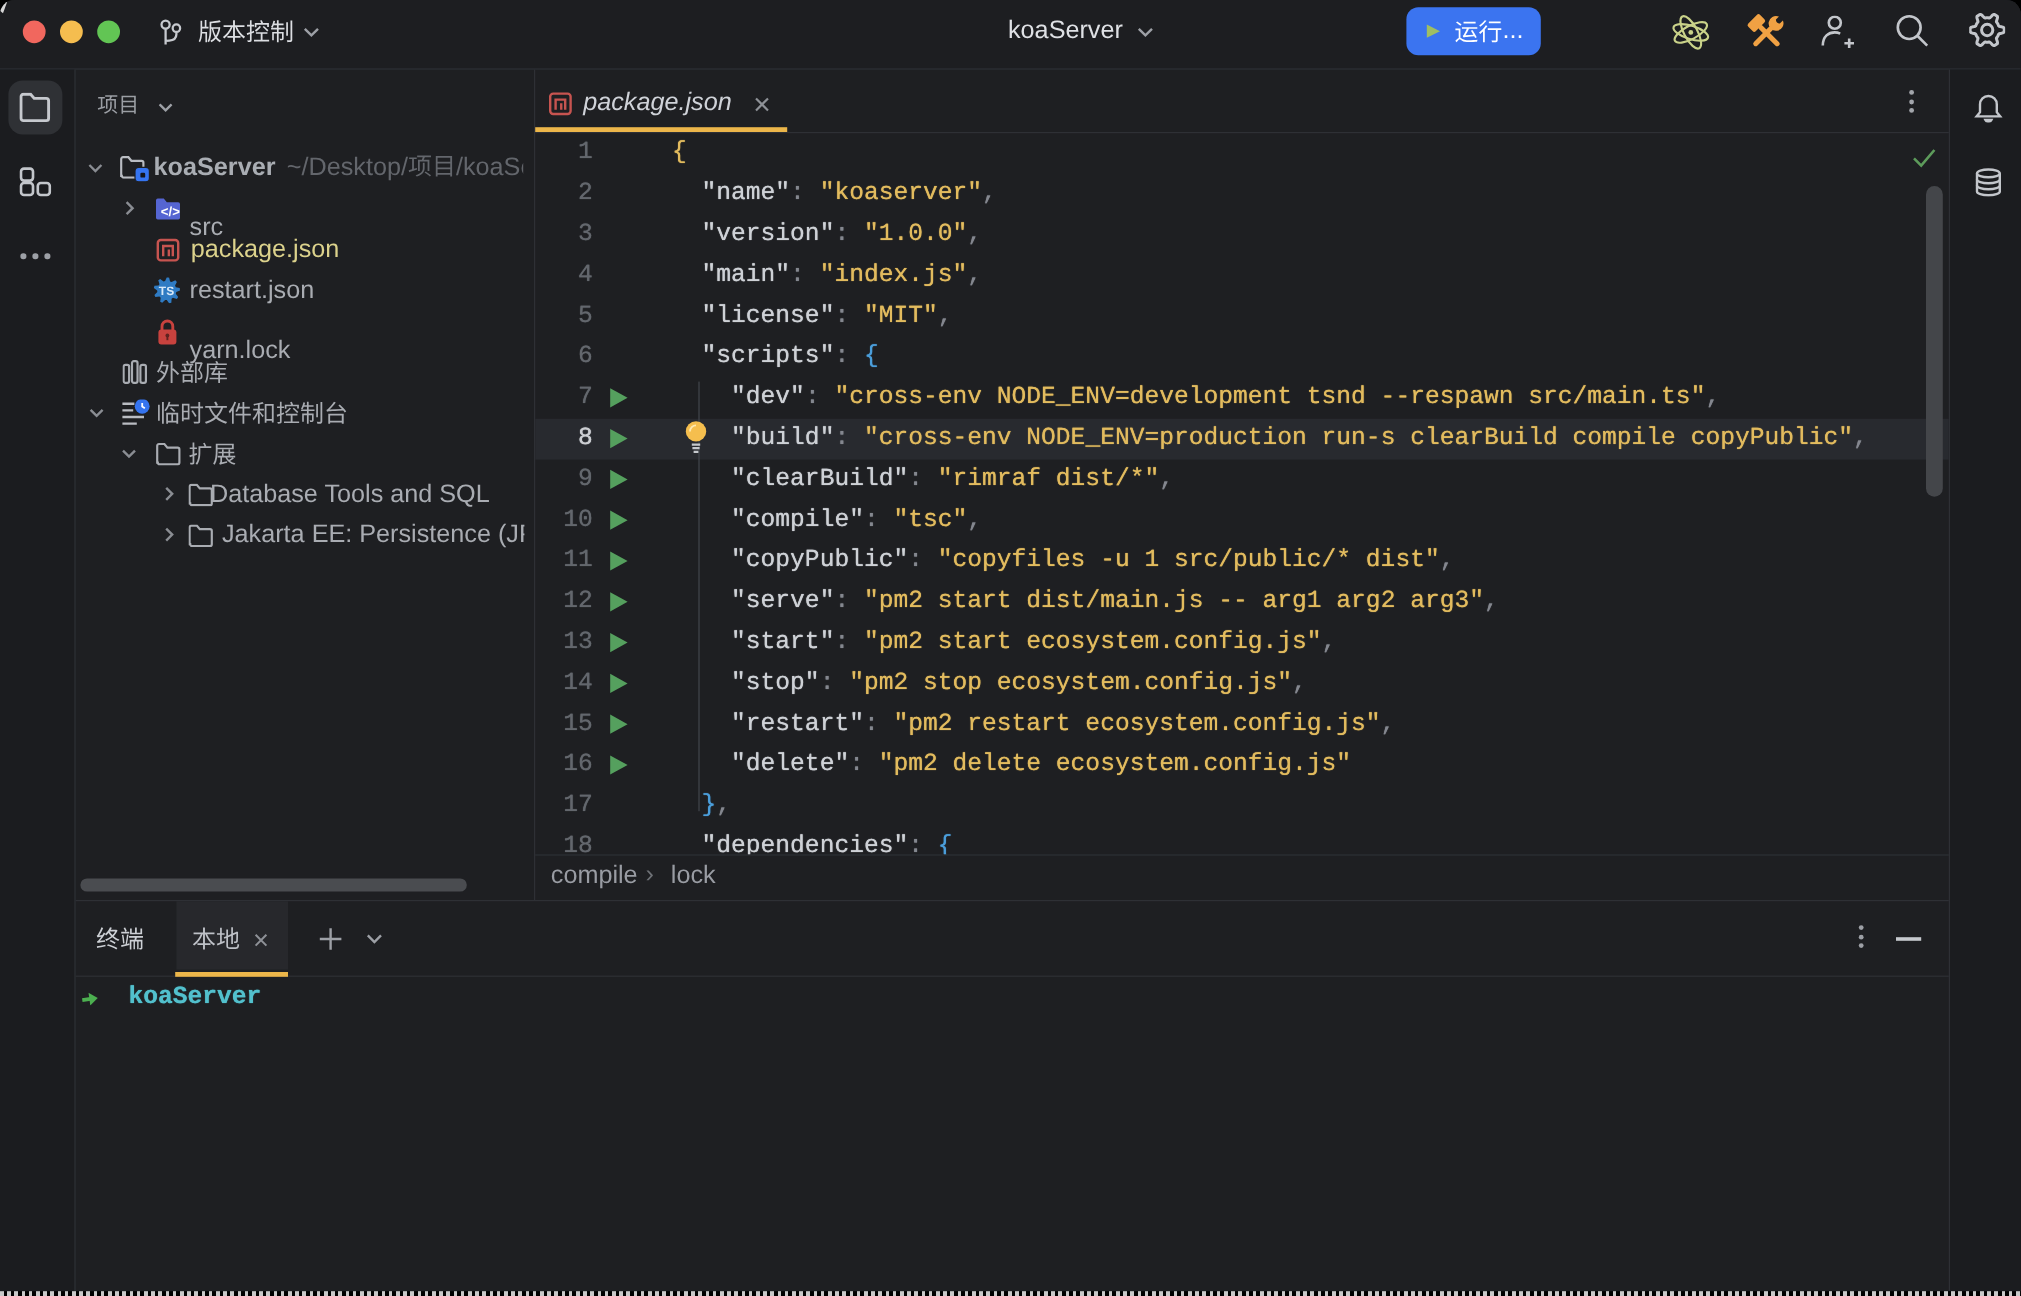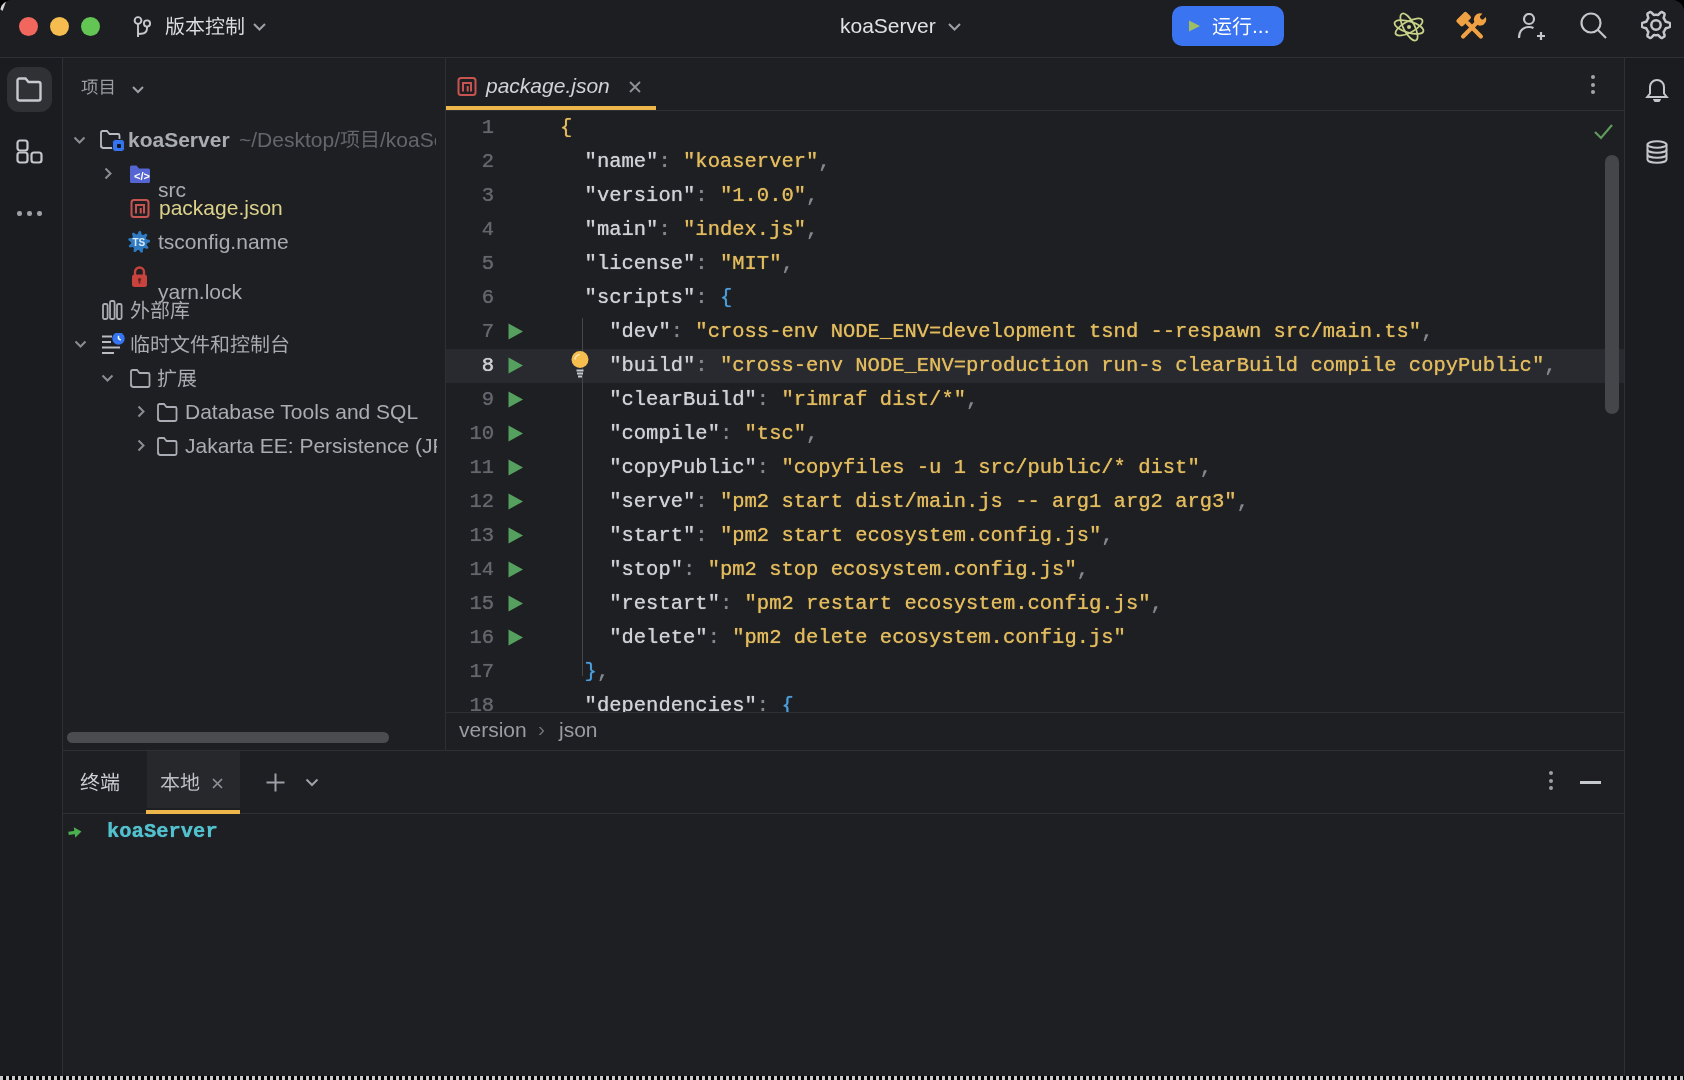--- a/index.html
+++ b/index.html
@@ -149,21 +149,21 @@
     <div class="abs sans" style="left:158px;top:178px">src</div>
     <svg class="abs" style="left:130px;top:198px" width="20" height="21" viewBox="0 0 20 21" fill="none">
 <rect x="1.5" y="2" width="17" height="17" rx="2.5" stroke="#c75450" stroke-width="2"></rect>
 <path d="M6 15.5 V7 h8 v8.5 M10.7 10 v5.5" stroke="#c75450" stroke-width="2"></path>
     </svg>
     <div class="abs sans" style="left:159px;top:196px;color:#dcd28c">package.json</div>
     <svg class="abs" style="left:128px;top:231px" width="22" height="22" viewBox="0 0 22 22">
 <path d="M11.0 0.0 L12.9 0.2 L13.7 3.5 L15.0 4.1 L18.1 2.6 L19.4 3.9 L17.9 7.0 L18.5 8.3 L21.8 9.1 L22.0 11.0 L18.9 12.4 L18.5 13.7 L20.5 16.5 L19.4 18.1 L16.1 17.1 L15.0 17.9 L14.8 21.3 L12.9 21.8 L11.0 19.0 L9.6 18.9 L7.2 21.3 L5.5 20.5 L5.9 17.1 L4.9 16.1 L1.5 16.5 L0.7 14.8 L3.1 12.4 L3.0 11.0 L0.2 9.1 L0.7 7.2 L4.1 7.0 L4.9 5.9 L3.9 2.6 L5.5 1.5 L8.3 3.5 L9.6 3.1 Z" fill="#2f7bc3"></path>
 <text x="4.4" y="15" font-family="Liberation Sans" font-size="10" font-weight="bold" fill="#d8e9f8">TS</text>
     </svg>
-    <div class="abs sans" style="left:158px;top:230px">tsconfig.name</div>
+    <div class="abs sans" style="left:158px;top:230px">restart.json</div>
     <svg class="abs" style="left:130px;top:265px" width="19" height="23" viewBox="0 0 19 23">
 <path d="M5 10 V7 a4.5 4.5 0 0 1 9 0 v3" fill="none" stroke="#c8423e" stroke-width="2.4"></path>
 <rect x="2" y="9.5" width="15" height="12.5" rx="2.5" fill="#c8423e"></rect>
 <circle cx="9.5" cy="14.5" r="1.6" fill="#5f2320"></circle>
       <rect x="8.7" y="15" width="1.6" height="3.5" fill="#5f2320"></rect>
     </svg>
     <div class="abs sans" style="left:158px;top:280px">yarn.lock</div>
     <svg class="abs" style="left:102px;top:300px" width="21" height="20" viewBox="0 0 21 20" fill="none" stroke="#a9acb2" stroke-width="1.8">
 <rect x="1" y="4" width="4.6" height="15" rx="1.5"></rect>
       <rect x="8" y="1" width="4.6" height="18" rx="1.5"></rect>
@@ -215,21 +215,21 @@
           <path transform="translate(1000 0)" d="M313 -81V-80C332 -68 364 -60 615 3C613 17 615 46 618 65L402 17V222H540C609 68 736 -35 916 -81C925 -61 945 -34 961 -19C874 -1 798 31 737 76C789 104 850 141 897 177L840 217C803 186 742 145 691 116C659 147 632 182 611 222H950V288H741V393H910V457H741V550H670V457H469V550H400V457H249V393H400V288H221V222H331V60C331 15 301 -8 282 -18C293 -32 308 -63 313 -81ZM469 393H670V288H469ZM216 727H815V625H216ZM141 792V498C141 338 132 115 31 -42C50 -50 83 -69 98 -81C202 83 216 328 216 498V559H890V792Z"></path>
         </g>
       </svg>
     </div>
     <svg class="abs" style="left:137px;top:405px" width="9" height="13" viewBox="0 0 9 13" fill="none" stroke="#8a8d93" stroke-width="2">
       <path d="M1.5 1.5 L6.5 6.5 L1.5 11.5"></path>
     </svg>
     <svg class="abs" style="left:157px;top:403px" width="21" height="19" viewBox="0 0 21 19" fill="none" stroke="#a9acb2" stroke-width="1.8">
 <path d="M1 16.5 V2.5 a1.5 1.5 0 0 1 1.5 -1.5 h4.5 l2.5 3 h8.5 a1.5 1.5 0 0 1 1.5 1.5 v11 a1.5 1.5 0 0 1 -1.5 1.5 h-15 a1.5 1.5 0 0 1 -1.5 -1.5 z"></path>
     </svg>
-    <div class="abs sans" style="left:185px;top:400px">Database Tools and SQL</div>
+    <div class="abs sans" style="left:175px;top:400px">Database Tools and SQL</div>
     <svg class="abs" style="left:137px;top:439px" width="9" height="13" viewBox="0 0 9 13" fill="none" stroke="#8a8d93" stroke-width="2">
       <path d="M1.5 1.5 L6.5 6.5 L1.5 11.5"></path>
     </svg>
     <svg class="abs" style="left:157px;top:437px" width="21" height="19" viewBox="0 0 21 19" fill="none" stroke="#a9acb2" stroke-width="1.8">
 <path d="M1 16.5 V2.5 a1.5 1.5 0 0 1 1.5 -1.5 h4.5 l2.5 3 h8.5 a1.5 1.5 0 0 1 1.5 1.5 v11 a1.5 1.5 0 0 1 -1.5 1.5 h-15 a1.5 1.5 0 0 1 -1.5 -1.5 z"></path>
     </svg>
     <div class="abs" style="left:185px;top:434px;width:252px;overflow:hidden"><span class="sans">Jakarta EE: Persistence (JPA)</span></div>
     <div class="abs" style="left:67px;top:732px;width:322px;height:11px;border-radius:6px;background:#4a4c50"></div>
     <div class="hline" style="left:446px;top:110px;width:1178px"></div>
     <svg class="abs" style="left:457px;top:76px" width="20" height="21" viewBox="0 0 20 21" fill="none">
@@ -282,23 +282,23 @@
 <circle cx="13" cy="10.5" r="8.5" fill="#f5be4e"></circle>
 <path d="M9.5 21.5 h7 M10 24.5 h6 M11 27.5 h4" stroke="#c6c9ce" stroke-width="1.8" fill="none"></path>
 <path d="M13 5.5 a5 5 0 0 0 -5 5" stroke="#ffe9b0" stroke-width="1.5" fill="none"></path>
     </svg>
     <div class="abs mono" style="left:560px;top:111px;width:1055px;height:601px;overflow:hidden"><div style="height:34px"><span class="by">{</span></div><div style="height:34px">  <span class="k">"name"</span><span class="p">: </span><span class="s">"koaserver"</span><span class="p">,</span></div><div style="height:34px">  <span class="k">"version"</span><span class="p">: </span><span class="s">"1.0.0"</span><span class="p">,</span></div><div style="height:34px">  <span class="k">"main"</span><span class="p">: </span><span class="s">"index.js"</span><span class="p">,</span></div><div style="height:34px">  <span class="k">"license"</span><span class="p">: </span><span class="s">"MIT"</span><span class="p">,</span></div><div style="height:34px">  <span class="k">"scripts"</span><span class="p">: </span><span class="bb">{</span></div><div style="height:34px">    <span class="k">"dev"</span><span class="p">: </span><span class="s">"cross-env NODE_ENV=development tsnd --respawn src/main.ts"</span><span class="p">,</span></div><div style="height:34px">    <span class="k">"build"</span><span class="p">: </span><span class="s">"cross-env NODE_ENV=production run-s clearBuild compile copyPublic"</span><span class="p">,</span></div><div style="height:34px">    <span class="k">"clearBuild"</span><span class="p">: </span><span class="s">"rimraf dist/*"</span><span class="p">,</span></div><div style="height:34px">    <span class="k">"compile"</span><span class="p">: </span><span class="s">"tsc"</span><span class="p">,</span></div><div style="height:34px">    <span class="k">"copyPublic"</span><span class="p">: </span><span class="s">"copyfiles -u 1 src/public/* dist"</span><span class="p">,</span></div><div style="height:34px">    <span class="k">"serve"</span><span class="p">: </span><span class="s">"pm2 start dist/main.js -- arg1 arg2 arg3"</span><span class="p">,</span></div><div style="height:34px">    <span class="k">"start"</span><span class="p">: </span><span class="s">"pm2 start ecosystem.config.js"</span><span class="p">,</span></div><div style="height:34px">    <span class="k">"stop"</span><span class="p">: </span><span class="s">"pm2 stop ecosystem.config.js"</span><span class="p">,</span></div><div style="height:34px">    <span class="k">"restart"</span><span class="p">: </span><span class="s">"pm2 restart ecosystem.config.js"</span><span class="p">,</span></div><div style="height:34px">    <span class="k">"delete"</span><span class="p">: </span><span class="s">"pm2 delete ecosystem.config.js"</span></div><div style="height:34px">  <span class="bb">}</span><span class="p">,</span></div><div style="height:34px">  <span class="k">"dependencies"</span><span class="p">: </span><span class="bb">{</span></div></div>
     <div class="abs" style="left:1605px;top:155px;width:14px;height:259px;border-radius:7px;background:#44464a"></div>
     <svg class="abs" style="left:1593px;top:122px" width="21" height="18" viewBox="0 0 21 18" fill="none" stroke="#5d9b5b" stroke-width="2.2">
       <path d="M2 10 L8 16 L19 3"></path>
     </svg>
     <div class="hline" style="left:446px;top:712px;width:1178px"></div>
-    <div class="abs sans" style="left:459px;top:718px;color:#999ca3">version</div>
+    <div class="abs sans" style="left:459px;top:718px;color:#999ca3">compile</div>
     <div class="abs sans" style="left:538px;top:717px;color:#6e7176">›</div>
-    <div class="abs sans" style="left:559px;top:718px;color:#999ca3">json</div>
+    <div class="abs sans" style="left:559px;top:718px;color:#999ca3">lock</div>
     <div class="hline" style="left:63px;top:750px;width:1561px"></div>
     <div class="hline" style="left:63px;top:813px;width:1561px"></div>
     <div style="position:absolute;left:80px;top:772px;color:#cdd0d5;line-height:0">
       <svg fill="currentColor" width="40" height="20" viewBox="0 0 2000 1000" style="overflow:visible">
         <g transform="translate(0,880) scale(1,-1)">
           <path d="M35 53 48 -20C145 0 275 26 399 53L393 119C262 94 126 67 35 53ZM565 264C637 236 727 187 774 151L819 204C771 239 682 285 609 313ZM454 79C591 42 757 -26 847 -79L891 -19C799 31 633 98 499 133ZM583 840C546 751 475 641 372 558L390 588L327 626C308 589 286 552 263 517L134 505C194 592 253 703 299 812L227 841C185 721 112 591 89 558C68 524 50 500 31 496C40 477 52 440 56 424C71 431 95 437 219 451C175 387 135 337 117 318C85 281 61 257 39 253C48 234 59 199 63 184C85 196 119 203 379 244C377 259 376 288 376 308L165 278C237 359 308 456 370 555C387 545 411 522 423 506C462 538 496 573 526 609C556 561 592 515 632 473C556 411 469 363 380 331C396 317 419 287 428 269C516 305 604 357 682 423C756 357 840 303 927 268C938 287 960 316 977 331C891 361 807 410 735 471C803 539 861 619 900 711L853 739L840 736H614C632 767 648 797 661 827ZM572 669H799C769 614 729 563 683 518C637 563 598 613 569 664Z"></path>
           <path transform="translate(1000 0)" d="M50 652V582H387V652ZM82 524C104 411 122 264 126 165L186 176C182 275 163 420 140 534ZM150 810C175 764 204 701 216 661L283 684C270 724 241 784 214 830ZM407 320V-79H475V255H563V-70H623V255H715V-68H775V255H868V-10C868 -19 865 -22 856 -22C848 -23 823 -23 795 -22C803 -39 813 -64 816 -82C861 -82 888 -81 909 -70C930 -60 934 -43 934 -11V320H676L704 411H957V479H376V411H620C615 381 608 348 602 320ZM419 790V552H922V790H850V618H699V838H627V618H489V790ZM290 543C278 422 254 246 230 137C160 120 94 105 44 95L61 20C155 44 276 75 394 105L385 175L289 151C313 258 338 412 355 531Z"></path>
         </g>
       </svg>
     </div>

